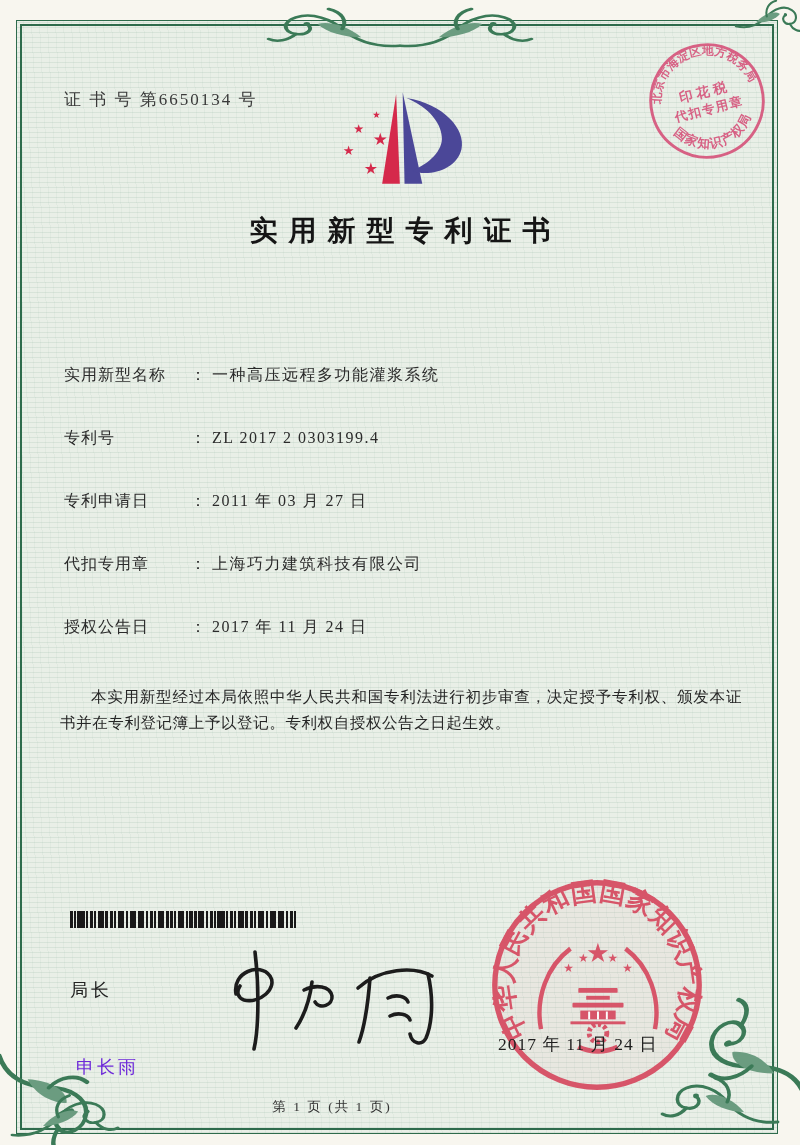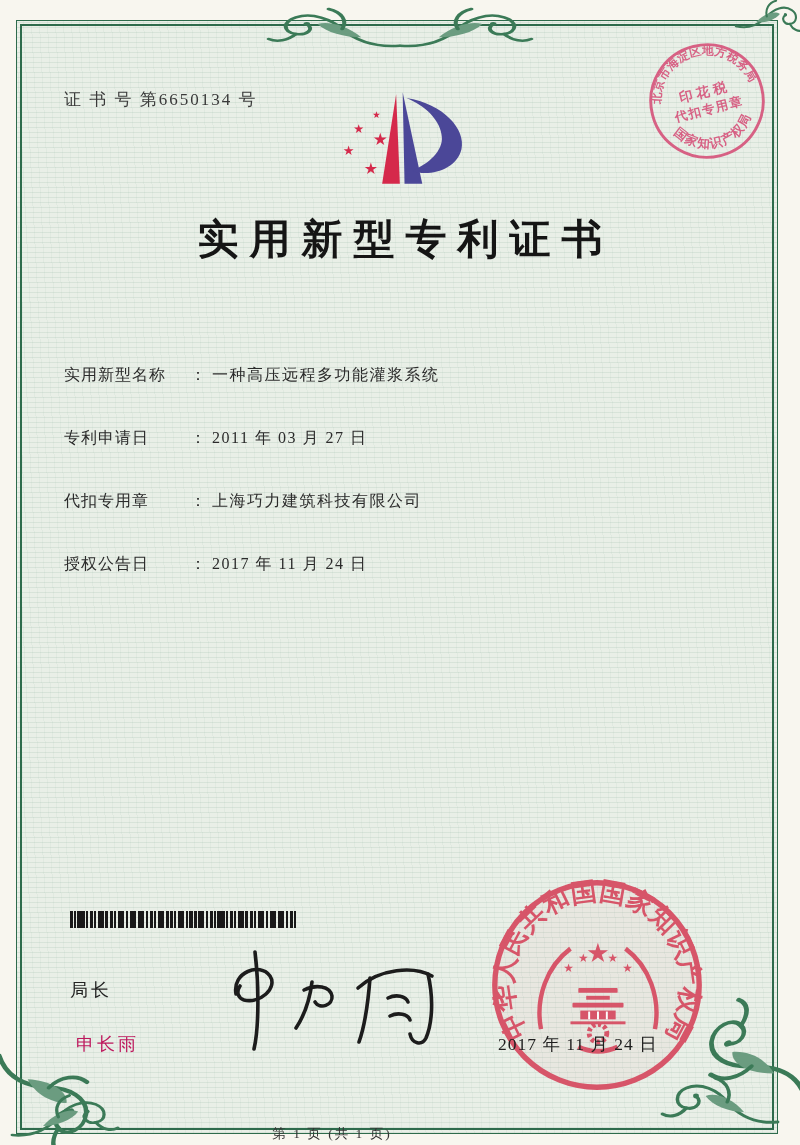--- a/index.html
+++ b/index.html
@@ -18,21 +18,21 @@
       #e9efe7;
   }
   .frame-inner{position:absolute;inset:3px;border:2.5px solid #2e6b4c;}
   
   .orn{position:absolute;pointer-events:none;}
   
   .cert-number{position:absolute;left:64px;top:88px;font-size:17px;letter-spacing:2px;color:#3a3a3a;}
   .logo{position:absolute;left:328px;top:86px;width:140px;height:106px;}
   .title{
     position:absolute;left:0;top:212px;width:100%;text-align:center;
-    font-size:41px;font-weight:bold;letter-spacing:11px;color:#151515;text-indent:11px;
+    font-size:28px;font-weight:bold;letter-spacing:11px;color:#151515;text-indent:11px;
   }
   
   .fields{position:absolute;left:64px;top:330px;width:660px;font-size:16px;margin-top:32px;}
   .frow{line-height:25px;margin-bottom:38px;white-space:nowrap;}
   .flabel{
     display:inline-block;width:126px;text-align:justify;text-align-last:justify;
     vertical-align:top;letter-spacing:1px;
   }
   .flabel::after{content:"";display:inline-block;width:100%;height:0;}
   .fcolon{display:inline-block;margin-right:6px;}
@@ -45,31 +45,31 @@
   }
   
   .barcode{
     position:absolute;left:70px;top:911px;width:228px;height:17px;
     background:
       repeating-linear-gradient(90deg,#191919 0 2px,rgba(0,0,0,0) 2px 4px),
       repeating-linear-gradient(90deg,#191919 0 3px,rgba(0,0,0,0) 3px 10px),
       repeating-linear-gradient(90deg,#191919 0 1px,rgba(0,0,0,0) 1px 7px);
   }
   .signer-title{position:absolute;left:70px;top:978px;font-size:18px;letter-spacing:3px;color:#222;}
-  .signer-name{position:absolute;left:76px;top:1032px;font-size:18px;letter-spacing:3px;color:#be185d;}
+  .signer-name{position:absolute;left:76px;top:1055px;font-size:18px;letter-spacing:3px;color:#6d28d9;}
   .signature{position:absolute;left:208px;top:942px;width:230px;height:110px;}
   .seal{position:absolute;left:484px;top:872px;width:226px;height:226px;opacity:.92;}
   .seal-date{
     position:absolute;left:498px;top:1032px;font-size:17.5px;letter-spacing:1px;
     color:#1e1e1e;z-index:5;
   }
   .stamp{position:absolute;left:644px;top:38px;width:126px;height:126px;transform:rotate(-14deg);opacity:.9;}
   .footer{
     position:absolute;left:16px;top:1098px;width:632px;text-align:center;
-    font-size:13.5px;letter-spacing:2px;color:#333;margin-top:27px;
+    font-size:13.5px;letter-spacing:2px;color:#333;
   }
   svg text{font-family:"Liberation Serif","DejaVu Serif",serif;}
 </style>
 </head>
 <body>
 
 <div id="page">
 
   <svg width="0" height="0" style="position:absolute">
     <defs>
@@ -122,31 +122,35 @@
     <path d="M84,10 C124,16 148,44 143,65 C138,87 108,95 90,88 C109,80 123,66 122,52 C121,34 104,18 84,10 Z" fill="#4b4798"></path>
   </svg>
 
   <div class="title">实用新型专利证书</div>
 
   <div class="fields">
     <div class="frow">
       <span class="flabel">实用新型名称</span><span class="fcolon">：</span><span class="fvalue">一种高压远程多功能灌浆系统</span>
     </div>
     <div class="frow">
+      <span class="flabel">专利号</span><span class="fcolon">：</span><span class="fvalue">ZL 2017 2 0303199.4</span>
+    </div>
+    <div class="frow">
       <span class="flabel">专利申请日</span><span class="fcolon">：</span><span class="fvalue">2011 年 03 月 27 日</span>
     </div>
     <div class="frow">
       <span class="flabel">代扣专用章</span><span class="fcolon">：</span><span class="fvalue">上海巧力建筑科技有限公司</span>
     </div>
     <div class="frow">
       <span class="flabel">授权公告日</span><span class="fcolon">：</span><span class="fvalue">2017 年 11 月 24 日</span>
     </div>
   </div>
 
   <div class="body-text">
+    <p>本实用新型经过本局依照中华人民共和国专利法进行初步审查，决定授予专利权、颁发本证书并在专利登记簿上予以登记。专利权自授权公告之日起生效。</p>
   </div>
 
   <div class="barcode"></div>
 
   <div class="signer-title">局长</div>
   <div class="signer-name">申长雨</div>
 
   <svg class="signature" viewBox="0 0 230 110" fill="none" stroke="#1c1c1c" stroke-width="3.6" stroke-linecap="round">
     <path d="M28,52 C24,30 52,20 62,34 C70,46 52,62 36,58 C30,56 28,50 32,44"></path>
     <path d="M47,10 C51,42 51,86 46,107"></path>

